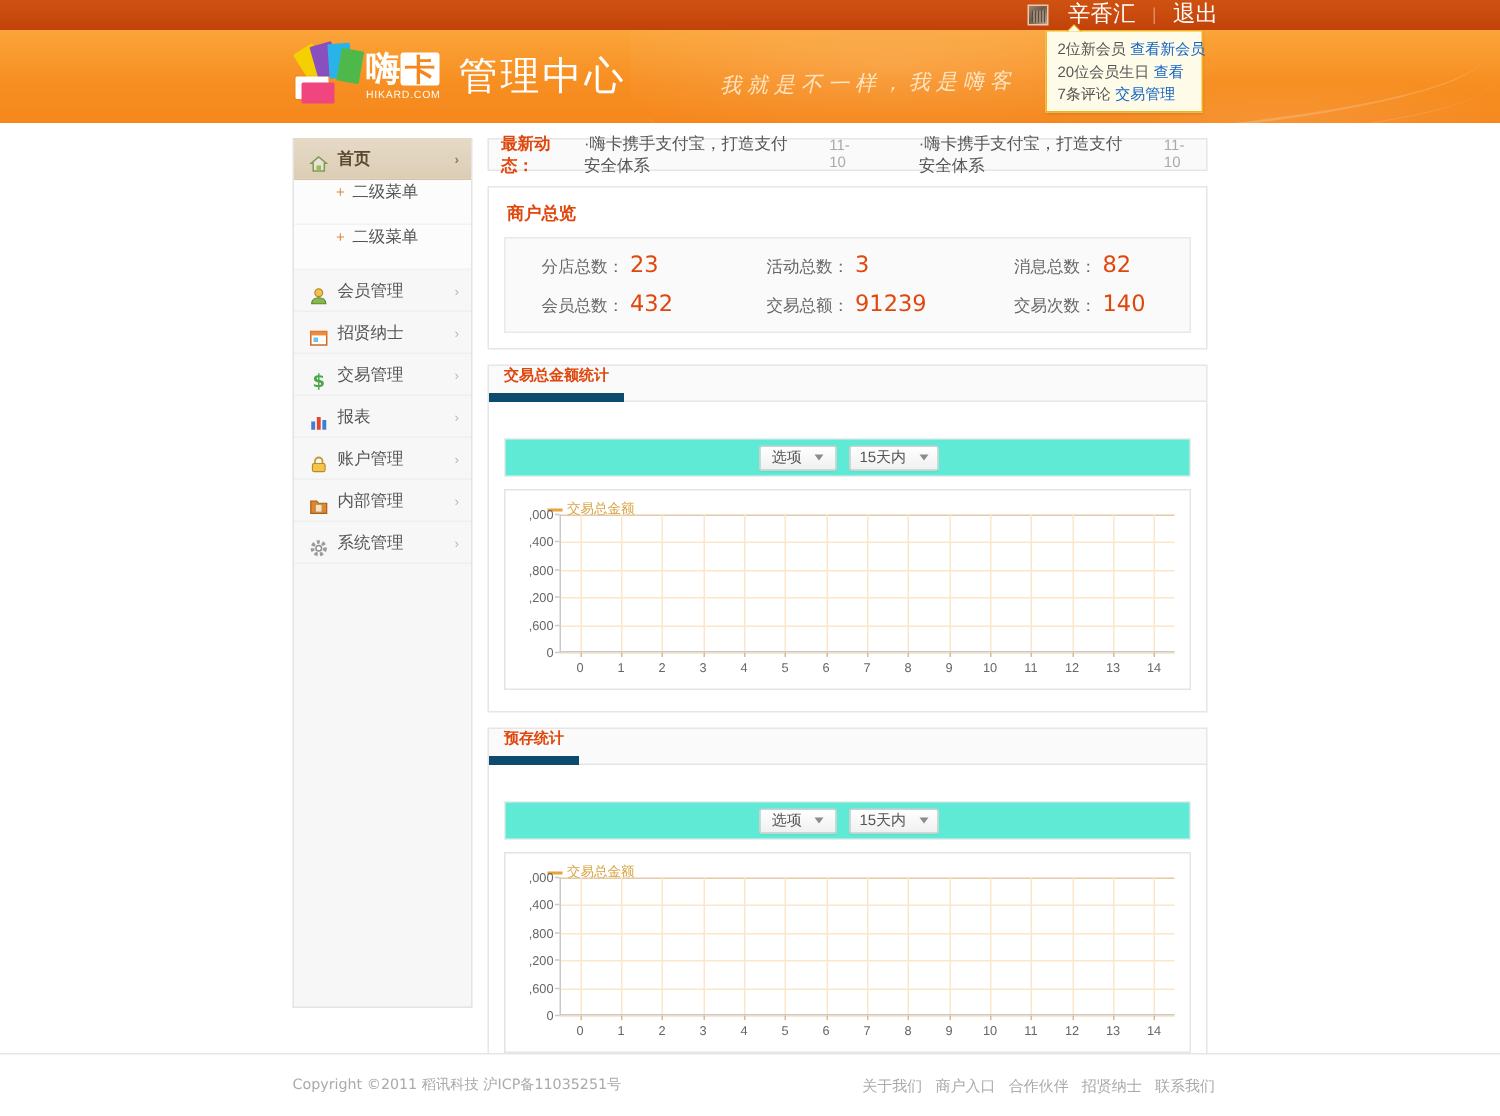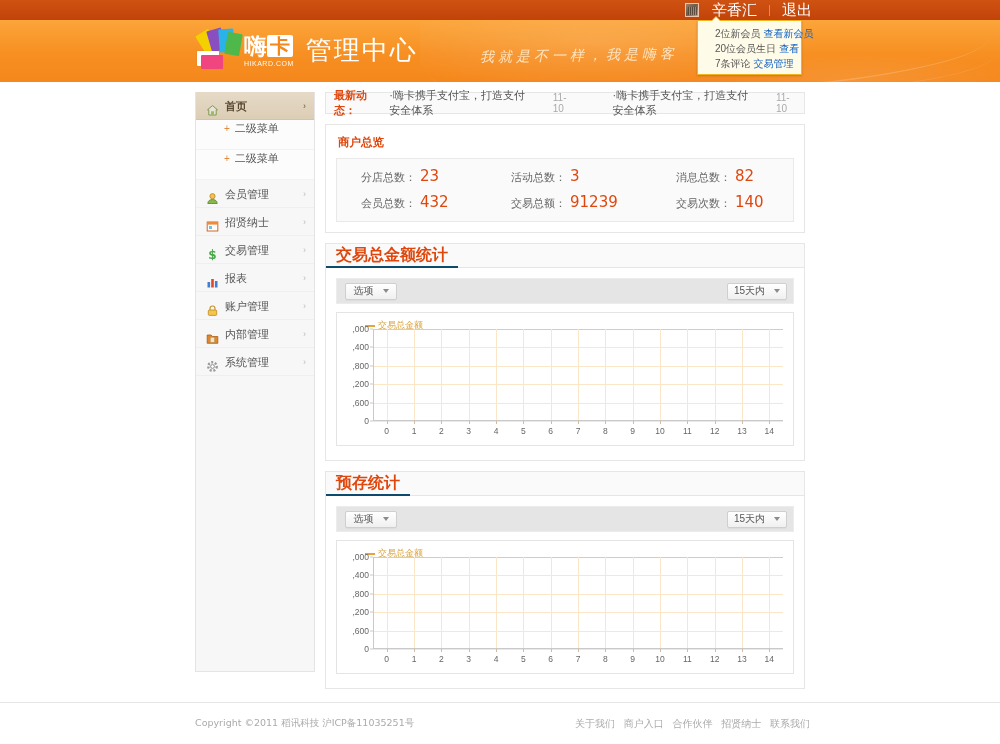--- a/index.html
+++ b/index.html
@@ -58,21 +58,21 @@
     width: 0; height: 0;
     border-left: 5px solid transparent; border-right: 5px solid transparent;
     border-bottom: 5px solid #f2b41e;
   }
   .notify::after {
     content: ""; position: absolute; left: 14px; top: -4px;
     width: 0; height: 0;
     border-left: 4px solid transparent; border-right: 4px solid transparent;
     border-bottom: 4px solid #fffbe9;
   }
-  .notify-row { font-size: 10px; color: #555; line-height: 15px; white-space: nowrap; margin-left: 10px; }
+  .notify-row { font-size: 10px; color: #555; line-height: 15px; white-space: nowrap; }
   .notify-row a { color: #1263c6; text-decoration: none; margin-left: 3px; }
 
   
   .header {
     position: absolute; left: 0; top: 20px; width: 1000px; height: 62px;
     background: #f79226;
     background: linear-gradient(to bottom, #fba53a 0%, #f78f22 55%, #f5871c 100%);
     overflow: hidden;
   }
   .header-swoosh {
@@ -181,40 +181,40 @@
   .news-item a { color: #555; text-decoration: none; font-size: 11px; }
   .news-item .date { color: #aaa; font-size: 10px; margin-left: 18px; }
   .news-gap { width: 48px; }
 
   .panel { border: 1px solid #e6e6e6; background: #fff; margin-bottom: 10px; }
   .panel-head {
     height: 24px; background: #fafafa; border-bottom: 1px solid #e6e6e6;
     display: flex; align-items: flex-end;
   }
   .panel-head .tab {
-    font-size: 16px; font-weight: bold; color: #e0470d; padding: 0 10px 4px 10px;
-    border-bottom: 2px solid #0c4a6e; line-height: 14px; margin-bottom: -1px; cursor: pointer;
+    font-size: 10px; font-weight: bold; color: #e0470d; padding: 0 10px 4px 10px;
+    border-bottom: 6px solid #0c4a6e; line-height: 14px; margin-bottom: -1px; cursor: pointer;
   }
   .panel-body { padding: 8px 10px 12px 10px; }
 
   
   .ov-title { font-size: 11.5px; font-weight: bold; color: #e0470d; margin: 2px 0 8px 2px; }
   .ov-box {
     border: 1px solid #e9e9e9; background: #fafafa; padding: 8px 10px 10px 10px;
   }
   .ov-grid { display: grid; grid-template-columns: 150px 165px auto; row-gap: 8px; }
   .ov-cell { display: flex; align-items: baseline; padding-left: 14px; }
   .ov-lbl { font-size: 11px; color: #666; }
   .ov-val { font-size: 15px; color: #e0470d; margin-left: 4px; font-family: "DejaVu Sans", sans-serif; }
 
   
   .chart-toolbar {
-    background: #e5e5e5; border: 1px solid #ececec; height: 26px;
-    display: flex; align-items: center; justify-content: space-between; padding-right: 6px;
-    margin: 2px 8px 8px 8px;
+    background: #5eead4; border: 1px solid #ececec; height: 26px;
+    display: flex; align-items: center; justify-content: center; padding-right: 6px;
+    margin: 16px 8px 8px 8px;
   }
   .ddbtn {
     height: 17px; min-width: 52px; margin-left: 8px;
     border: 1px solid #cfcfcf; border-radius: 2px;
     background: linear-gradient(to bottom,#ffffff 0%,#f0f0f0 100%);
     display: flex; align-items: center; justify-content: center;
     font-size: 10px; color: #555; padding: 0 6px; cursor: pointer;
     box-shadow: 0 1px 0 rgba(0,0,0,.03);
   }
   .ddbtn .caret {

